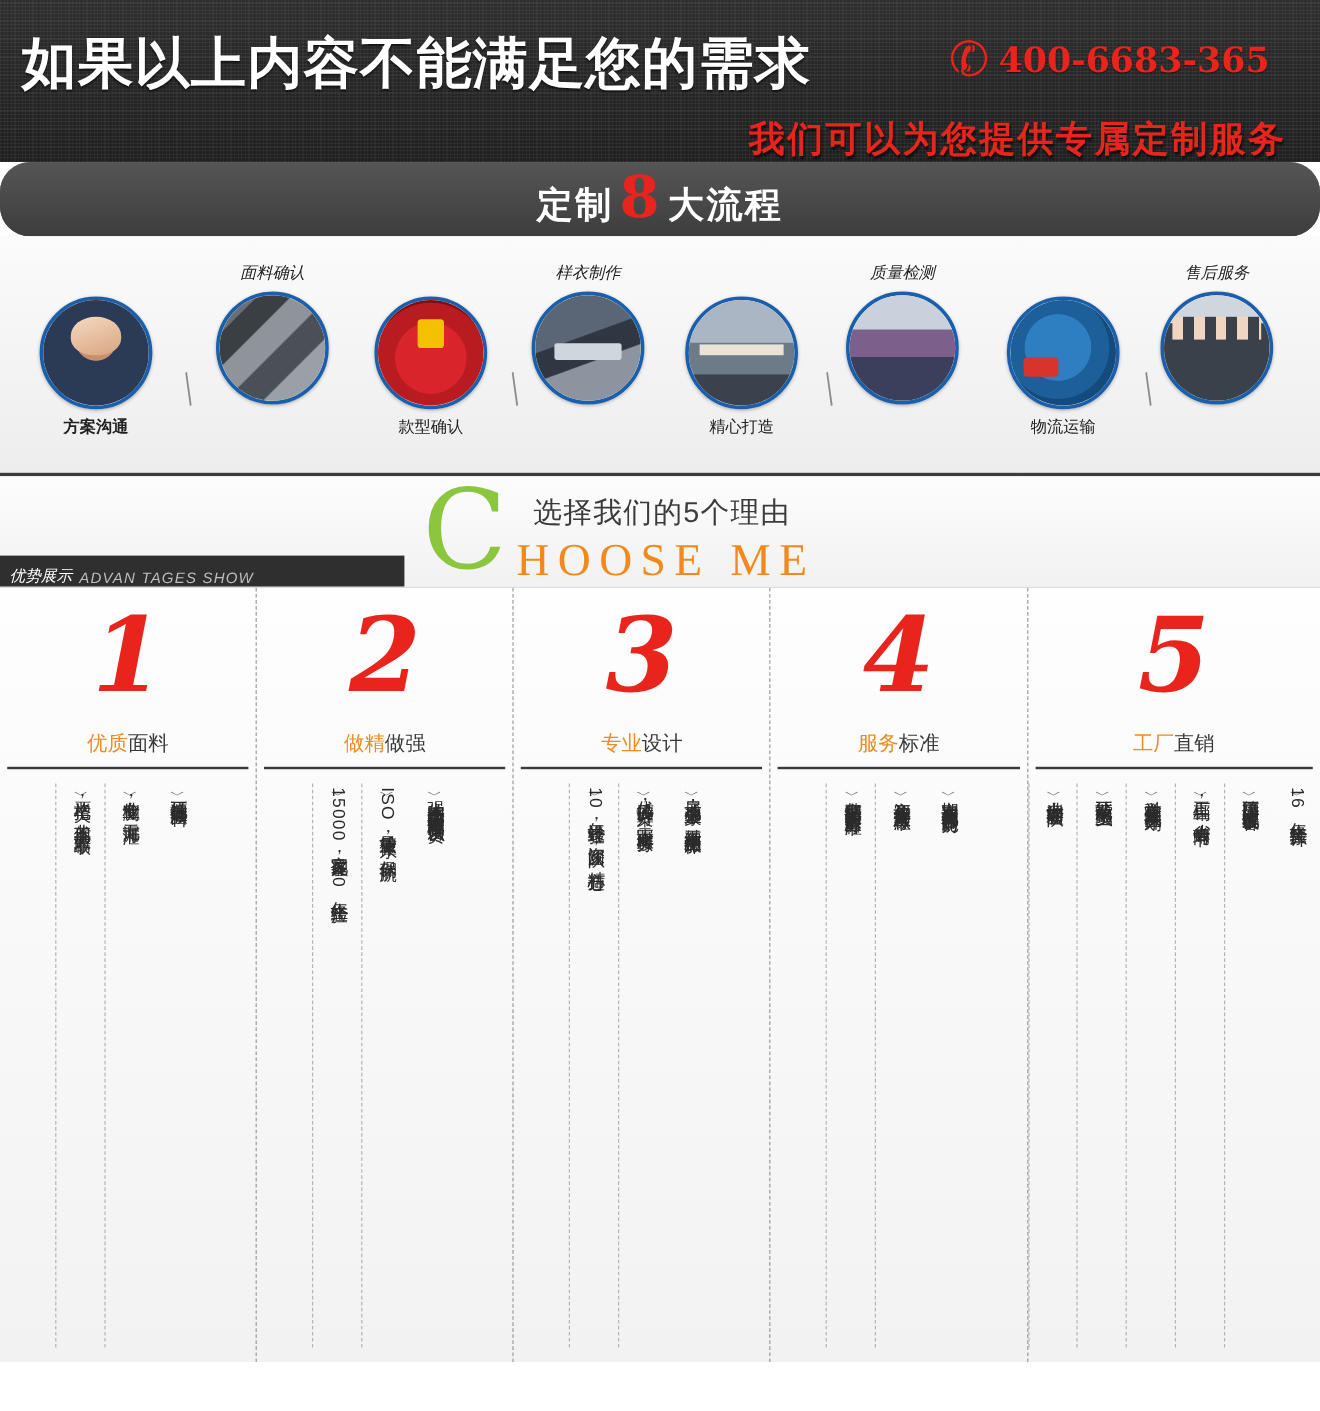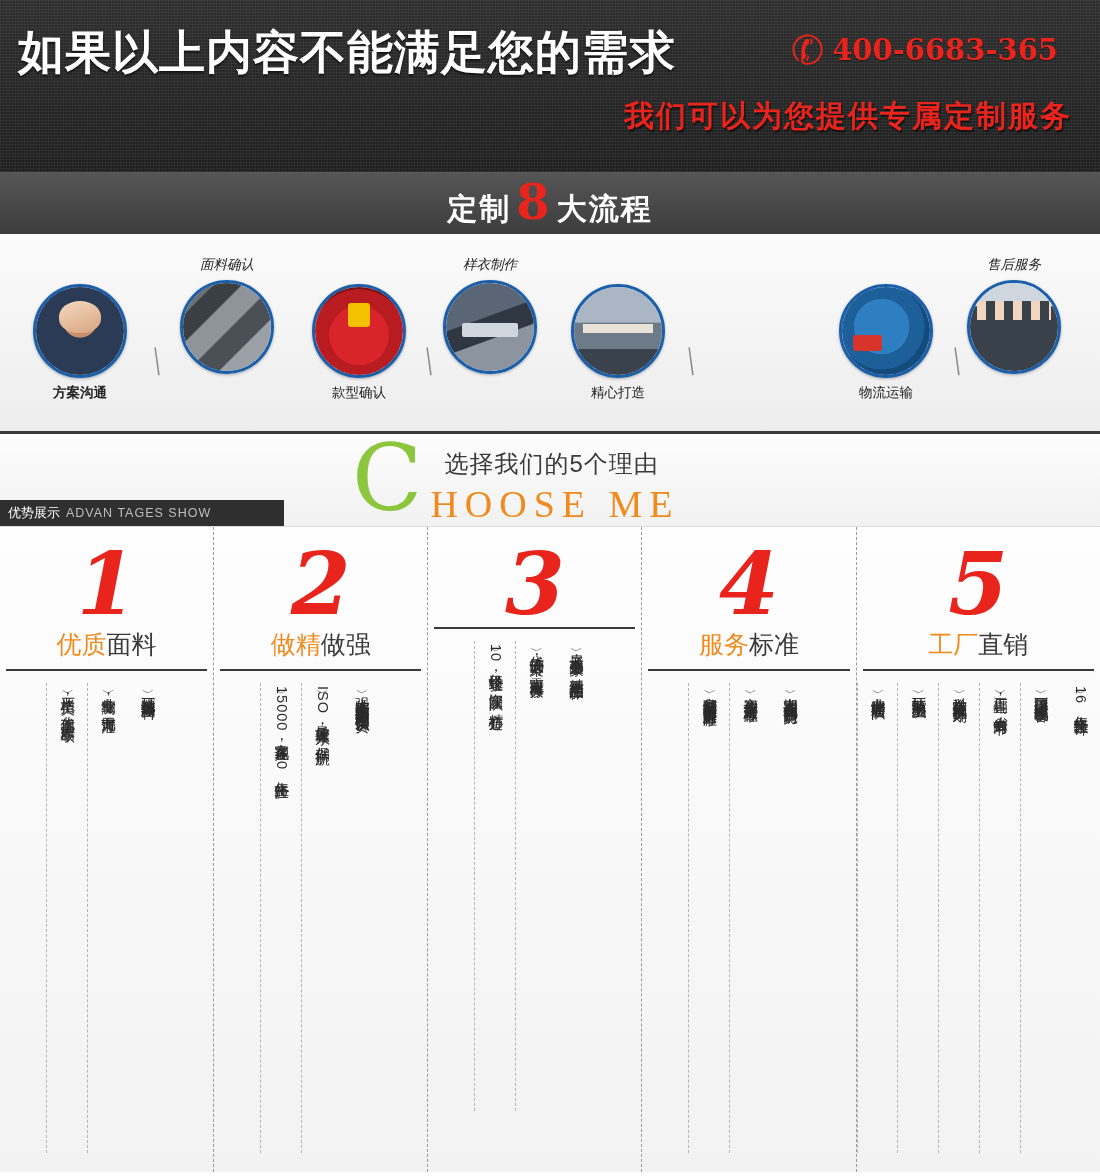--- a/index.html
+++ b/index.html
@@ -7,21 +7,21 @@
     width: 1100px;
     font-family: "Liberation Sans", sans-serif;
     background: #fff;
     overflow-x: hidden;
   }
   .page { width: 1100px; position: relative; }
 
   
   .hero {
     position: relative;
-    height: 172px;
+    height: 135px;
     background-color: #262626;
     background-image:
       repeating-linear-gradient(0deg, rgba(255,255,255,0.055) 0px, rgba(255,255,255,0.055) 1px, rgba(0,0,0,0) 1px, rgba(0,0,0,0) 3px),
       repeating-linear-gradient(90deg, rgba(255,255,255,0.04) 0px, rgba(255,255,255,0.04) 1px, rgba(0,0,0,0) 1px, rgba(0,0,0,0) 3px),
       linear-gradient(180deg, #2e2e2e 0%, #1f1f1f 100%);
     overflow: hidden;
   }
   .hero-line1 {
     position: absolute;
     left: 18px; top: 22px;
@@ -66,20 +66,21 @@
 
   
   .proc-title-bar {
     height: 62px;
     background: #4a4a4a;
     background-image: linear-gradient(180deg,#555 0%, #3d3d3d 100%);
     display: flex;
     align-items: center;
     justify-content: center;
     border-top: 1px solid #5a5a5a;
+    border-radius: 25px;
   }
   .proc-title {
     display: flex;
     align-items: baseline;
     gap: 2px;
     color: #fff;
     font-size: 30px;
     font-weight: bold;
     font-family: "DejaVu Sans", sans-serif;
     letter-spacing: 2px;
@@ -178,29 +179,30 @@
     font-family: Liberation Serif, serif;
     font-size: 38px;
     color: #f08a1c;
     letter-spacing: 7px;
     margin-top: 2px;
     margin-left: 2px;
   }
   .adv-bar {
     position: absolute;
     left: 0; bottom: 0;
-    width: 284px;
+    width: 337px;
     height: 26px;
     background: #2f2f2f;
     color: #fff;
     display: flex;
-    align-items: center;
+    align-items: flex-end;
     padding-left: 8px;
     gap: 6px;
     font-size: 13px;
+    font-style: italic;
   }
   .adv-bar .cn { color: #ffffff; }
   .adv-bar .en { color: #bdbdbd; letter-spacing: 1px; font-size: 12.5px; }
 
   
   .reasons {
     position: relative;
     background: #fbfbfb;
     background-image: linear-gradient(180deg,#fefefe,#f2f2f2);
     display: flex;
@@ -219,22 +221,22 @@
     font-family: "DejaVu Serif", serif;
     font-size: 86px;
     line-height: 1;
     color: #e8241c;
     font-weight: bold;
     font-style: italic;
     margin-top: 6px;
   }
   .col-title {
     text-align: center;
-    font-size: 25px;
-    margin-top: 1px;
+    font-size: 17px;
+    margin-top: 18px;
     padding-bottom: 8px;
     white-space: nowrap;
   }
   .col-title .o { color: #f08a1c; }
   .col-title .d { color: #3a3a3a; }
   .col-rule {
     height: 2px;
     background: #3a3a3a;
     margin: 0 6px 12px 6px;
   }
@@ -319,20 +321,26 @@
     </div>
 
     <div class="proc-item" style="left:556px; top:50px;">
       <div class="circle">
           <div class="inner ph-factory"></div>
         </div>
       <div class="proc-label">精心打造</div>
     </div>
     <div class="arrow" style="left:682px; top:112px;">＼</div>
 
+    <div class="proc-item" style="left:690px; top:22px;">
+      <div class="proc-label above">质量检测</div>
+      <div class="circle">
+          <div class="inner ph-qc2"></div>
+        </div>
+    </div>
 
     <div class="proc-item" style="left:824px; top:50px;">
       <div class="circle">
           <div class="inner ph-logistics"></div>
         </div>
       <div class="proc-label">物流运输</div>
     </div>
     <div class="arrow" style="left:948px; top:112px;">＼</div>
 
     <div class="proc-item" style="left:952px; top:22px;">
@@ -380,20 +388,23 @@
       <div class="col-rule"></div>
       <div class="vlist">
         <div class="vitem"><span class="chev">〉</span><span>强大的生产能力科学灵活的生产管理制度知识供货</span></div>
         <div class="vitem"><span class="chev">〉</span><span>ISO质量管理体系，保驾护航</span></div>
         <div class="vitem"><span class="chev">〉</span><span>15000家客户见证，10年生产经验</span></div>
       </div>
     </div>
 
     <div class="col">
       <div class="num">3</div>
+      <div class="col-title">
+        <span class="o">专业</span><span class="d">设计</span>
+      </div>
       <div class="col-rule"></div>
       <div class="vlist">
         <div class="vitem"><span class="chev">〉</span><span>展示成功企业形象，精工细作精品工作服</span></div>
         <div class="vitem"><span class="chev">〉</span><span>优质的设计方案，零距离对接服务</span></div>
         <div class="vitem"><span class="chev">〉</span><span>10年设计经验，资深团队，精心打造</span></div>
       </div>
     </div>
 
     <div class="col">
       <div class="num">4</div>

